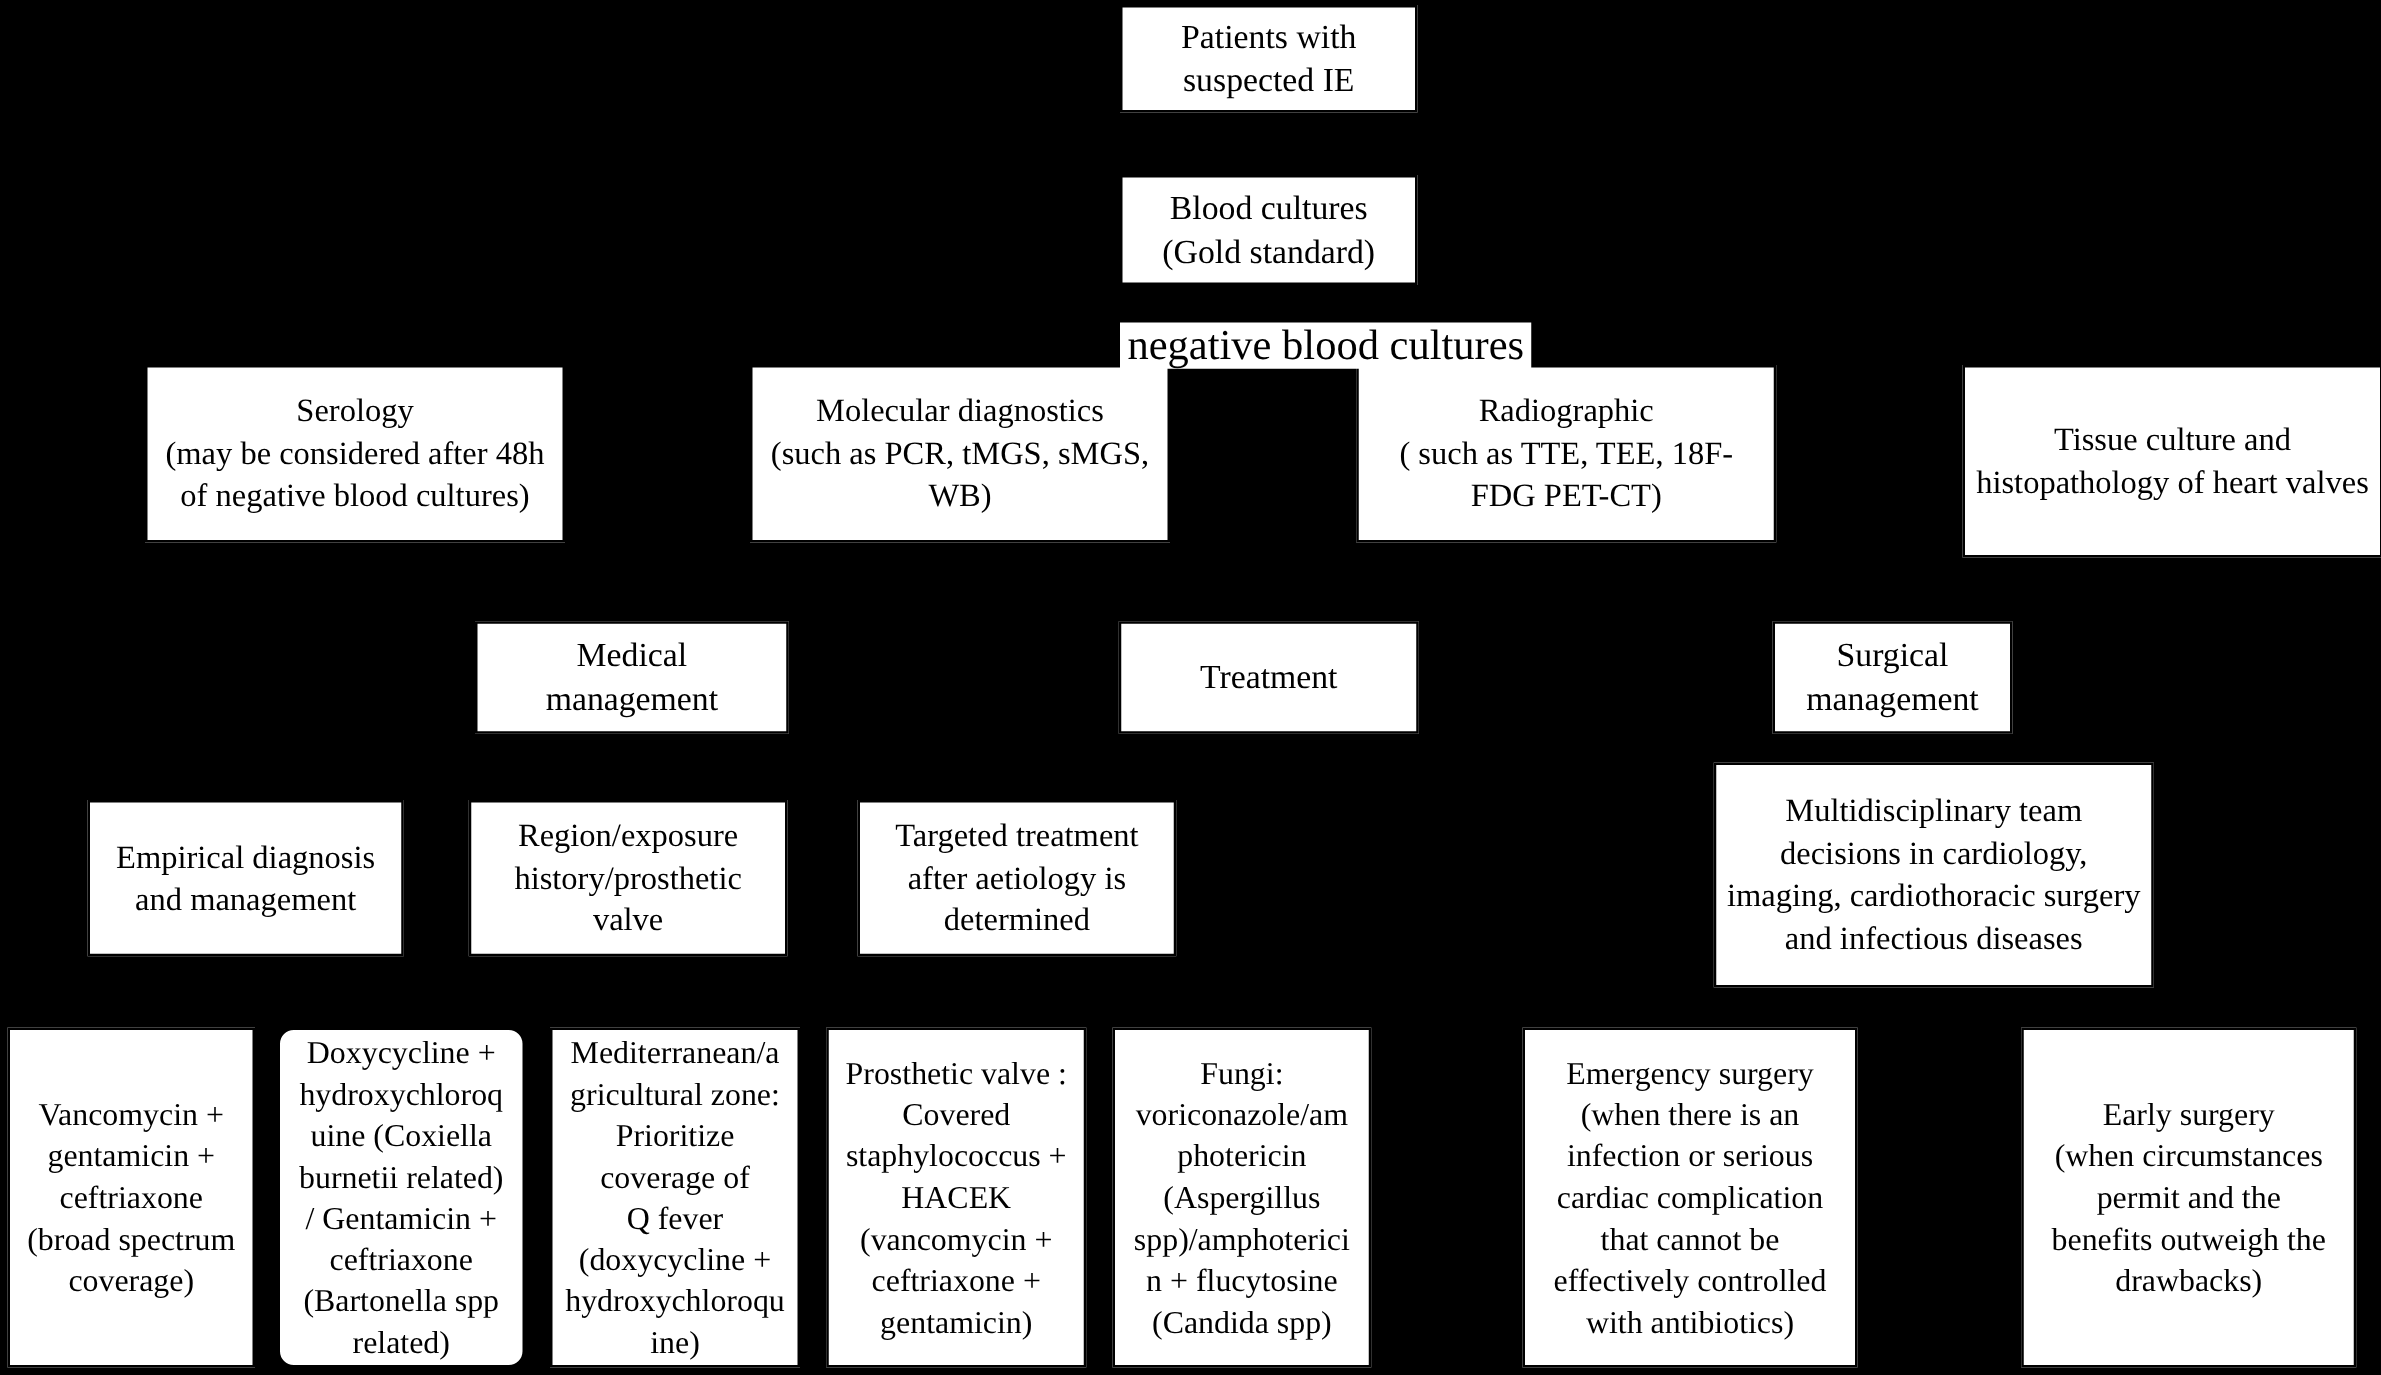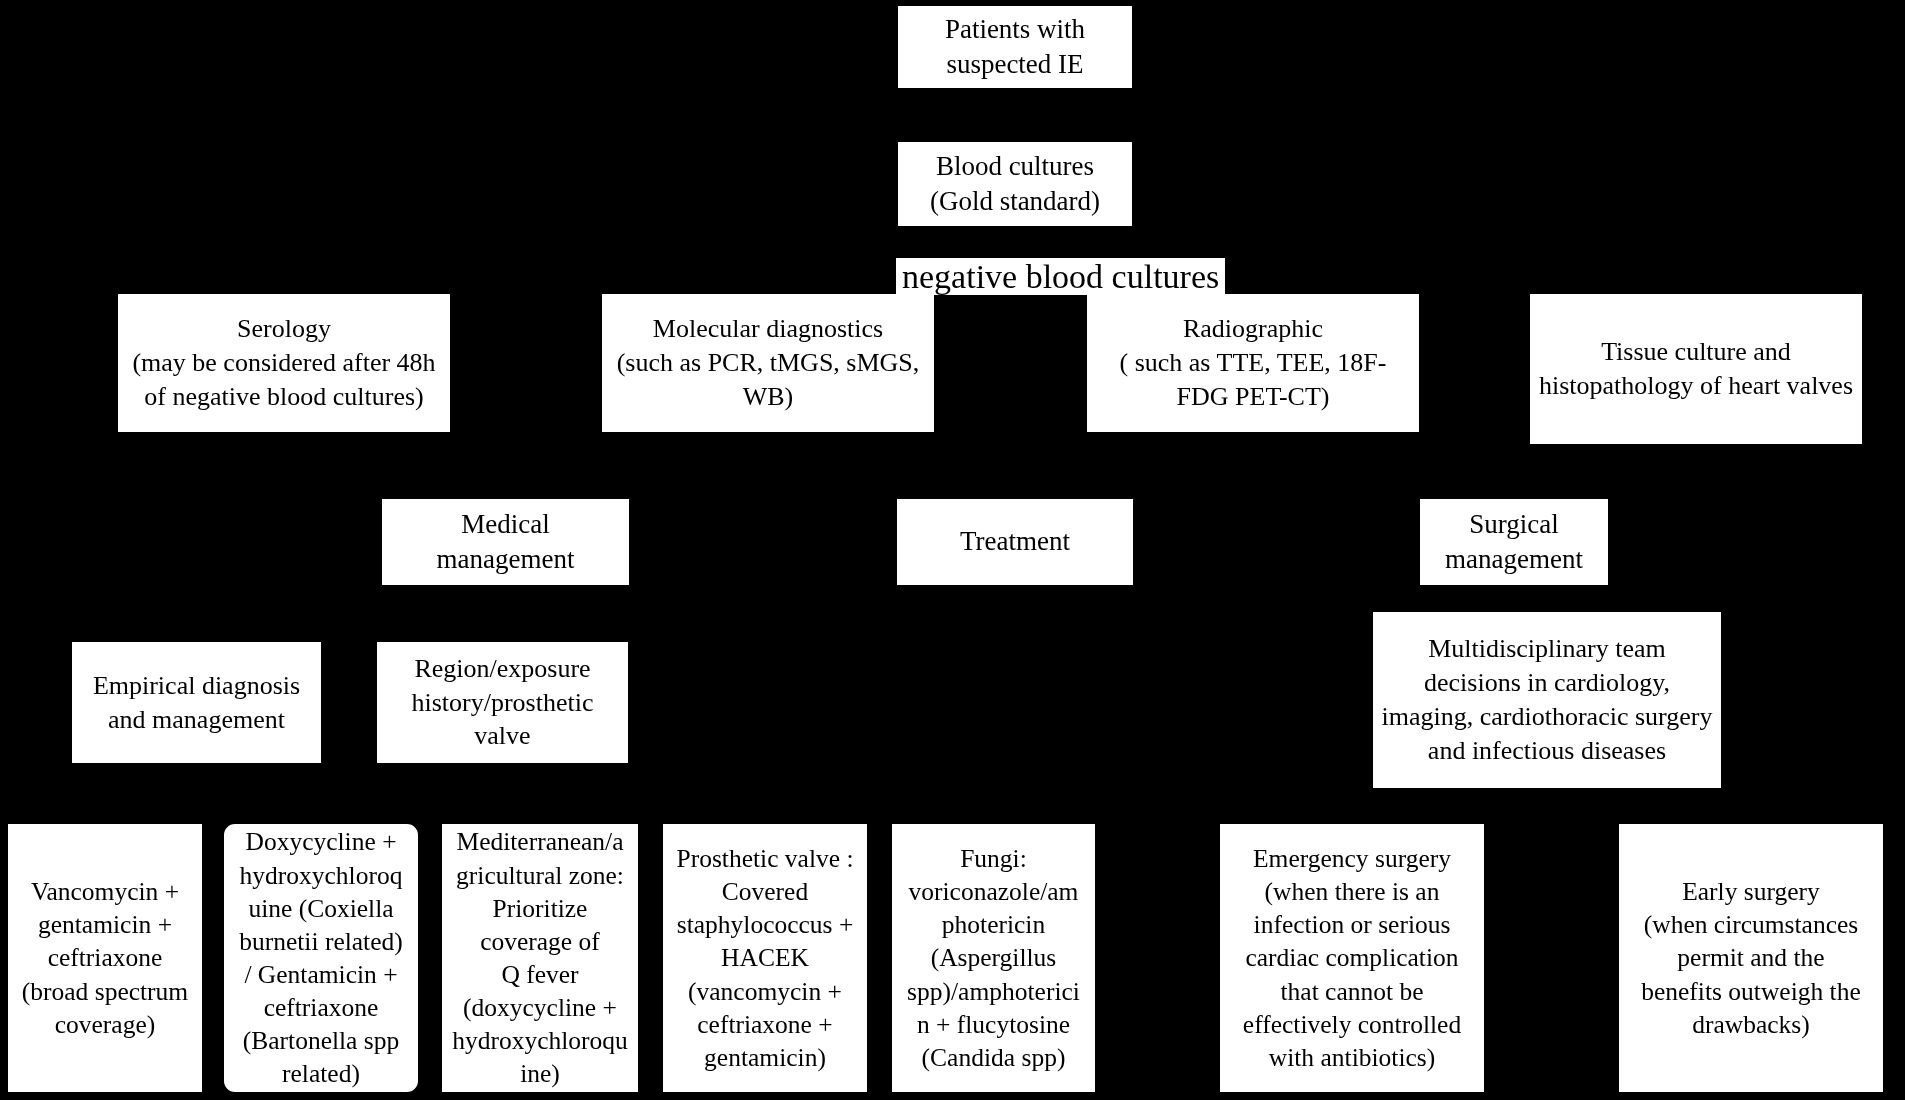--- a/index.html
+++ b/index.html
@@ -157,21 +157,21 @@
 (such as PCR, tMGS, sMGS,
 WB)</span>
   </div>
 
   <div class="node f27" style="left:1085px; top:292px; width:336px; height:142px;">
     <span class="txt">Radiographic
 ( such as TTE, TEE, 18F-
 FDG PET-CT)</span>
   </div>
 
-  <div class="node f27" style="left:1528px; top:292px; width:336px; height:154px;">
+  <div class="node f27" style="left:1570px; top:292px; width:336px; height:154px;">
     <span class="txt">Tissue culture and
 histopathology of heart valves</span>
   </div>
 
   <div class="node f28" style="left:380px; top:497px; width:251px; height:90px;">
     <span class="txt">Medical
 management</span>
   </div>
 
   <div class="node f28" style="left:895px; top:497px; width:240px; height:90px;">
@@ -187,20 +187,25 @@
     <span class="txt">Empirical diagnosis
 and management</span>
   </div>
 
   <div class="node f27" style="left:375px; top:640px; width:255px; height:125px;">
     <span class="txt">Region/exposure
 history/prosthetic
 valve</span>
   </div>
 
+  <div class="node f27" style="left:686px; top:640px; width:255px; height:125px;">
+    <span class="txt">Targeted treatment
+after aetiology is
+determined</span>
+  </div>
 
   <div class="node f27" style="left:1371px; top:610px; width:352px; height:180px;">
     <span class="txt">Multidisciplinary team
 decisions in cardiology,
 imaging, cardiothoracic surgery
 and infectious diseases</span>
   </div>
 
   <div class="node f26" style="left:6px; top:822px; width:198px; height:272px;">
     <span class="txt">Vancomycin +

